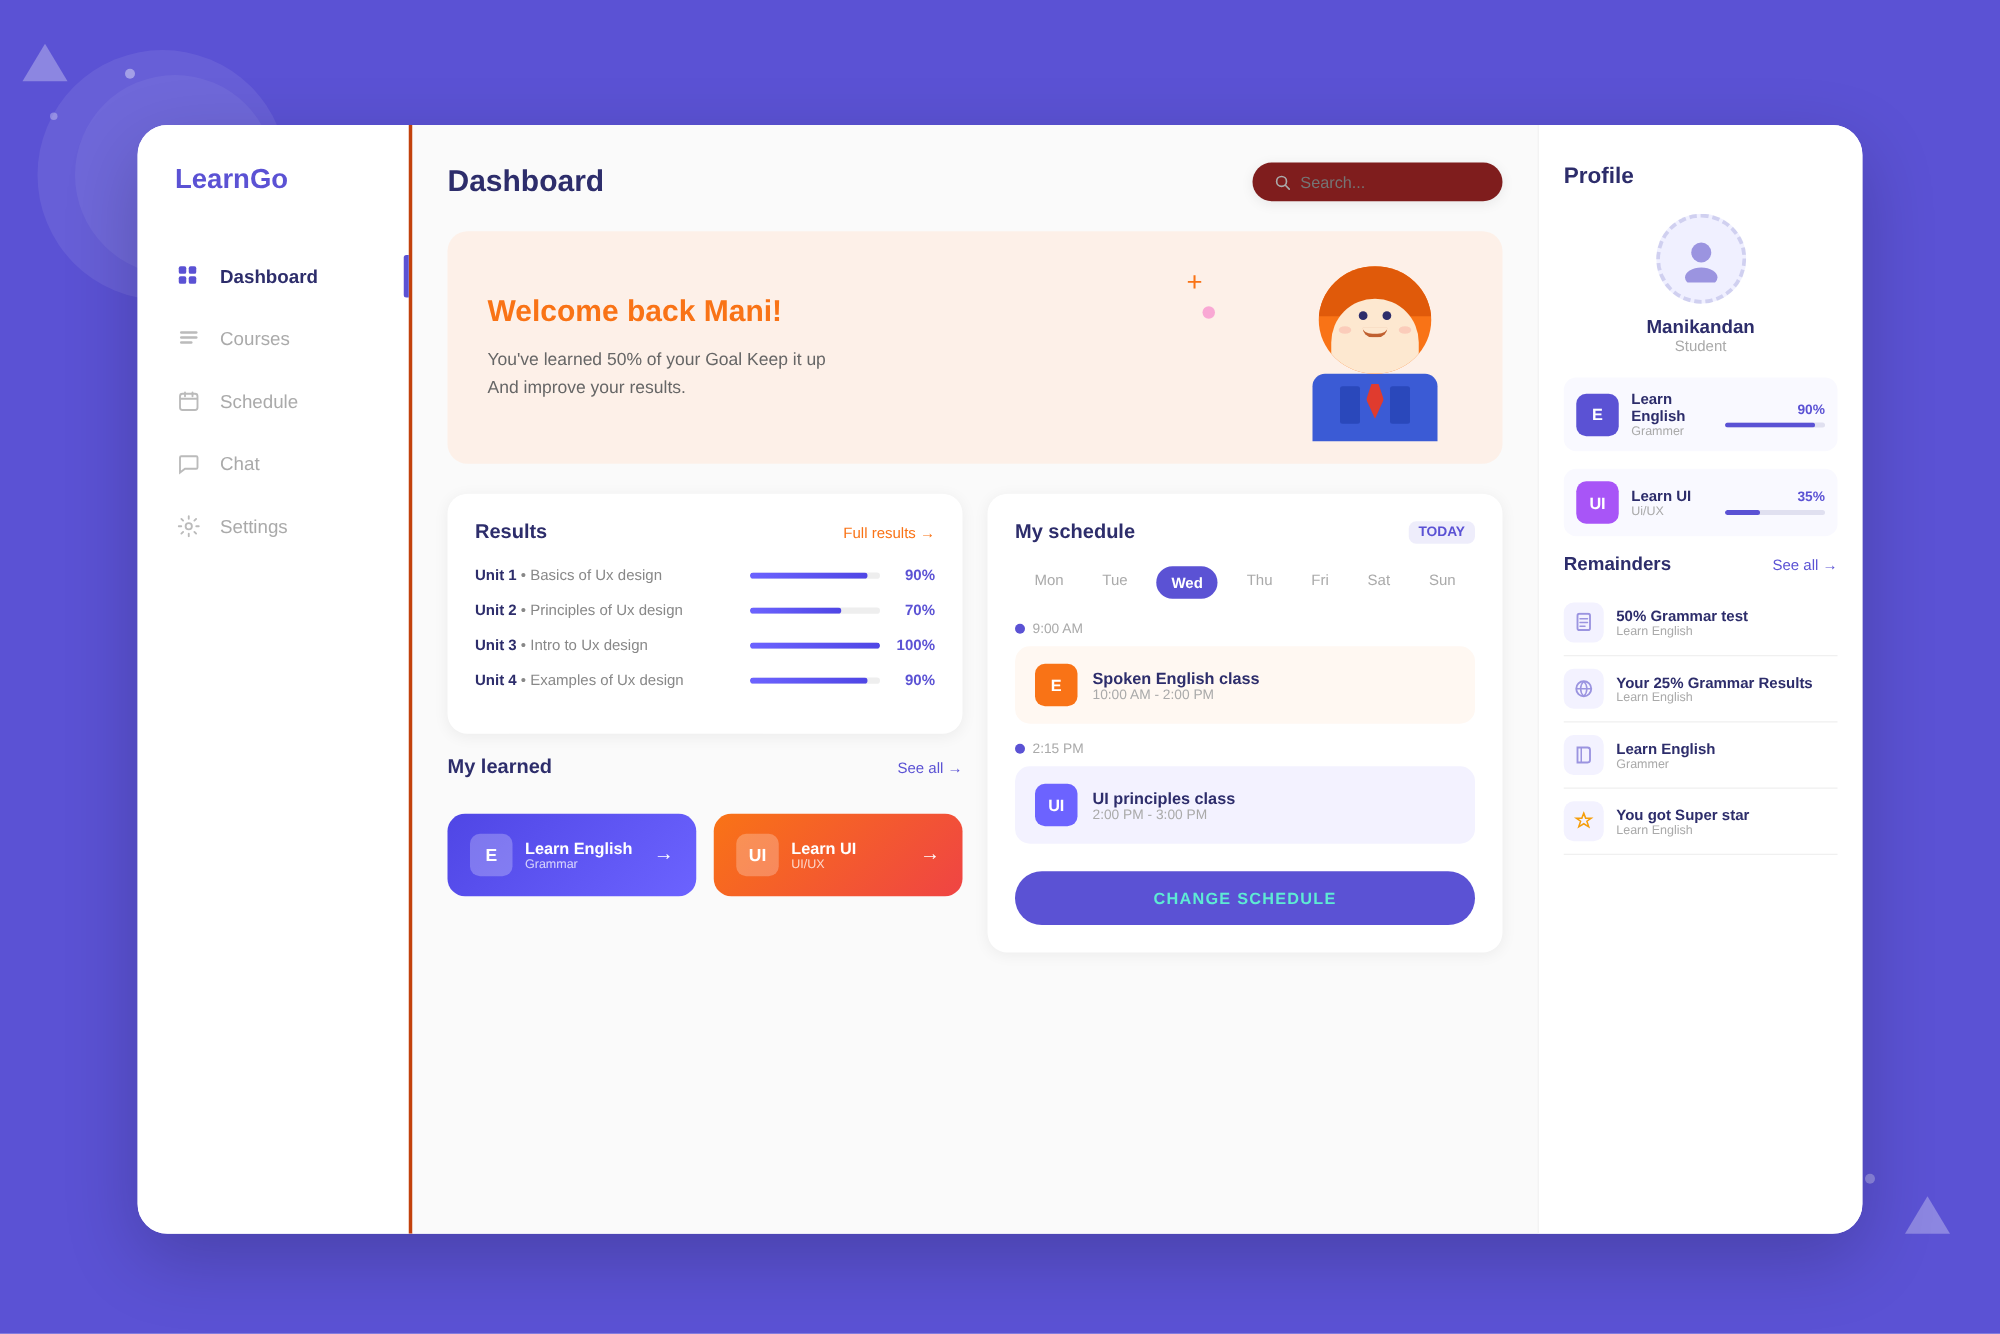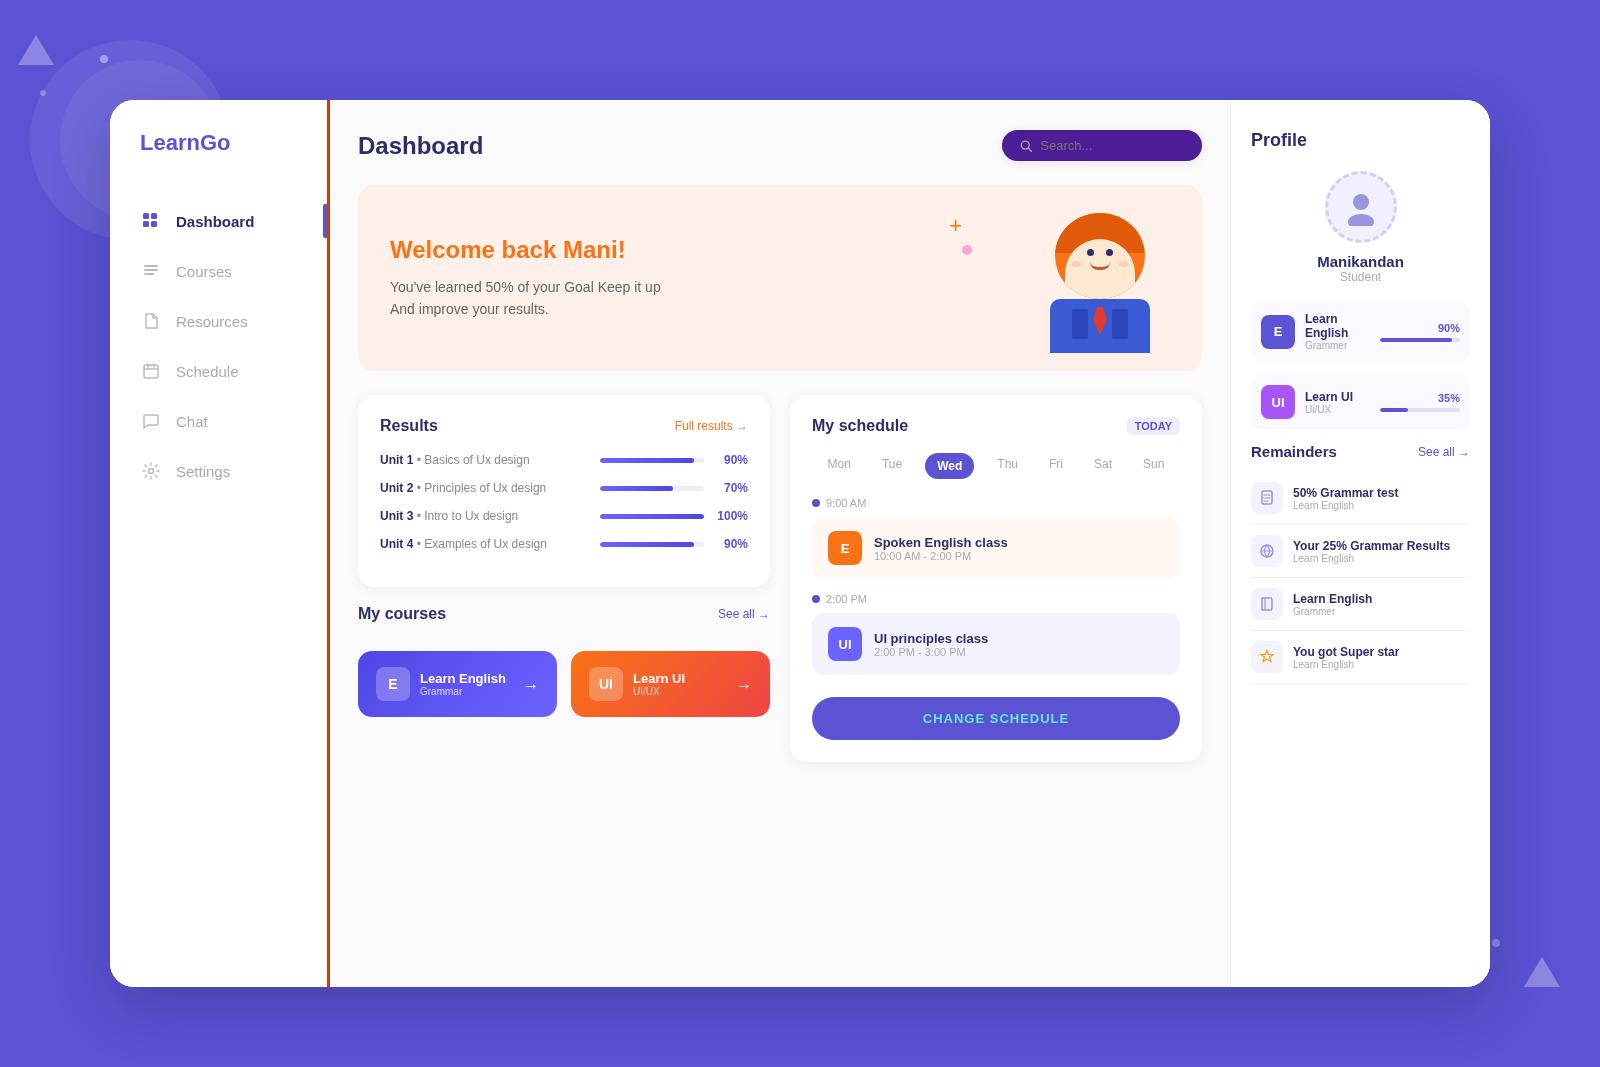--- a/index.html
+++ b/index.html
@@ -121,21 +121,21 @@
       margin-bottom: 24px;
     }
     .page-title {
       font-size: 24px;
       font-weight: 700;
       color: #2d2d6b;
     }
     .search-bar {
       display: flex;
       align-items: center;
-      background: #4c1d95;
+      background: #7f1d1d;
       border-radius: 24px;
       padding: 8px 18px;
       gap: 8px;
       box-shadow: 0 2px 10px rgba(0,0,0,0.08);
       width: 200px;
     }
     .search-bar input {
       border: none; outline: none;
       font-size: 13px; color: #999;
       background: transparent;
@@ -574,29 +574,20 @@
         <div class="nav-icon">
           <svg width="18" height="18" viewBox="0 0 18 18" fill="none">
             <rect x="2" y="3" width="14" height="2" rx="1" fill="#bbb"></rect>
             <rect x="2" y="7" width="14" height="2" rx="1" fill="#bbb"></rect>
             <rect x="2" y="11" width="10" height="2" rx="1" fill="#bbb"></rect>
           </svg>
         </div>
         <span>Courses</span>
       </div>
 
-      <div class="nav-item">
-        <div class="nav-icon">
-          <svg width="18" height="18" viewBox="0 0 18 18" fill="none">
-            <path d="M4 2h7l4 4v10H4V2z" stroke="#bbb" stroke-width="1.5" fill="none"></path>
-            <path d="M11 2v4h4" stroke="#bbb" stroke-width="1.5"></path>
-          </svg>
-        </div>
-        <span>Resources</span>
-      </div>
 
       <div class="nav-item">
         <div class="nav-icon">
           <svg width="18" height="18" viewBox="0 0 18 18" fill="none">
             <rect x="2" y="3" width="14" height="13" rx="2" stroke="#bbb" stroke-width="1.5" fill="none"></rect>
             <path d="M2 7h14" stroke="#bbb" stroke-width="1.5"></path>
             <path d="M6 2v3M12 2v3" stroke="#bbb" stroke-width="1.5" stroke-linecap="round"></path>
           </svg>
         </div>
         <span>Schedule</span>
@@ -717,21 +708,21 @@
     <div class="progress-bar-wrap">
       <div class="progress-bar-fill" style="width:90%"></div>
     </div>
     <span class="result-pct">90%</span>
   </div>
             </div>
         </div>
 
         <div style="margin-top:18px;">
           <div class="card-header" style="padding:0 0 10px 0;">
-            <span class="card-title">My courses</span>
+            <span class="card-title">My learned</span>
             <span class="card-link-blue">See all →</span>
           </div>
           <div class="courses-row">
             <div class="course-card course-card-blue">
               <div class="course-badge">E</div>
               <div class="course-info">
                 <div class="course-name">Learn English</div>
                 <div class="course-sub">Grammar</div>
               </div>
               <span class="course-arrow">→</span>
@@ -781,21 +772,21 @@
         <div class="schedule-time">9:00 AM</div>
         <div class="schedule-event">
           <div class="event-badge event-badge-orange">E</div>
           <div class="event-info">
             <div class="event-name">Spoken English class</div>
             <div class="event-time">10:00 AM - 2:00 PM</div>
           </div>
         </div>
 
         
-        <div class="schedule-time">2:00 PM</div>
+        <div class="schedule-time">2:15 PM</div>
         <div class="schedule-event purple-bg">
           <div class="event-badge event-badge-purple">UI</div>
           <div class="event-info">
             <div class="event-name">UI principles class</div>
             <div class="event-time">2:00 PM - 3:00 PM</div>
           </div>
         </div>
 
         <button class="change-schedule-btn">CHANGE SCHEDULE</button>
       </div>

